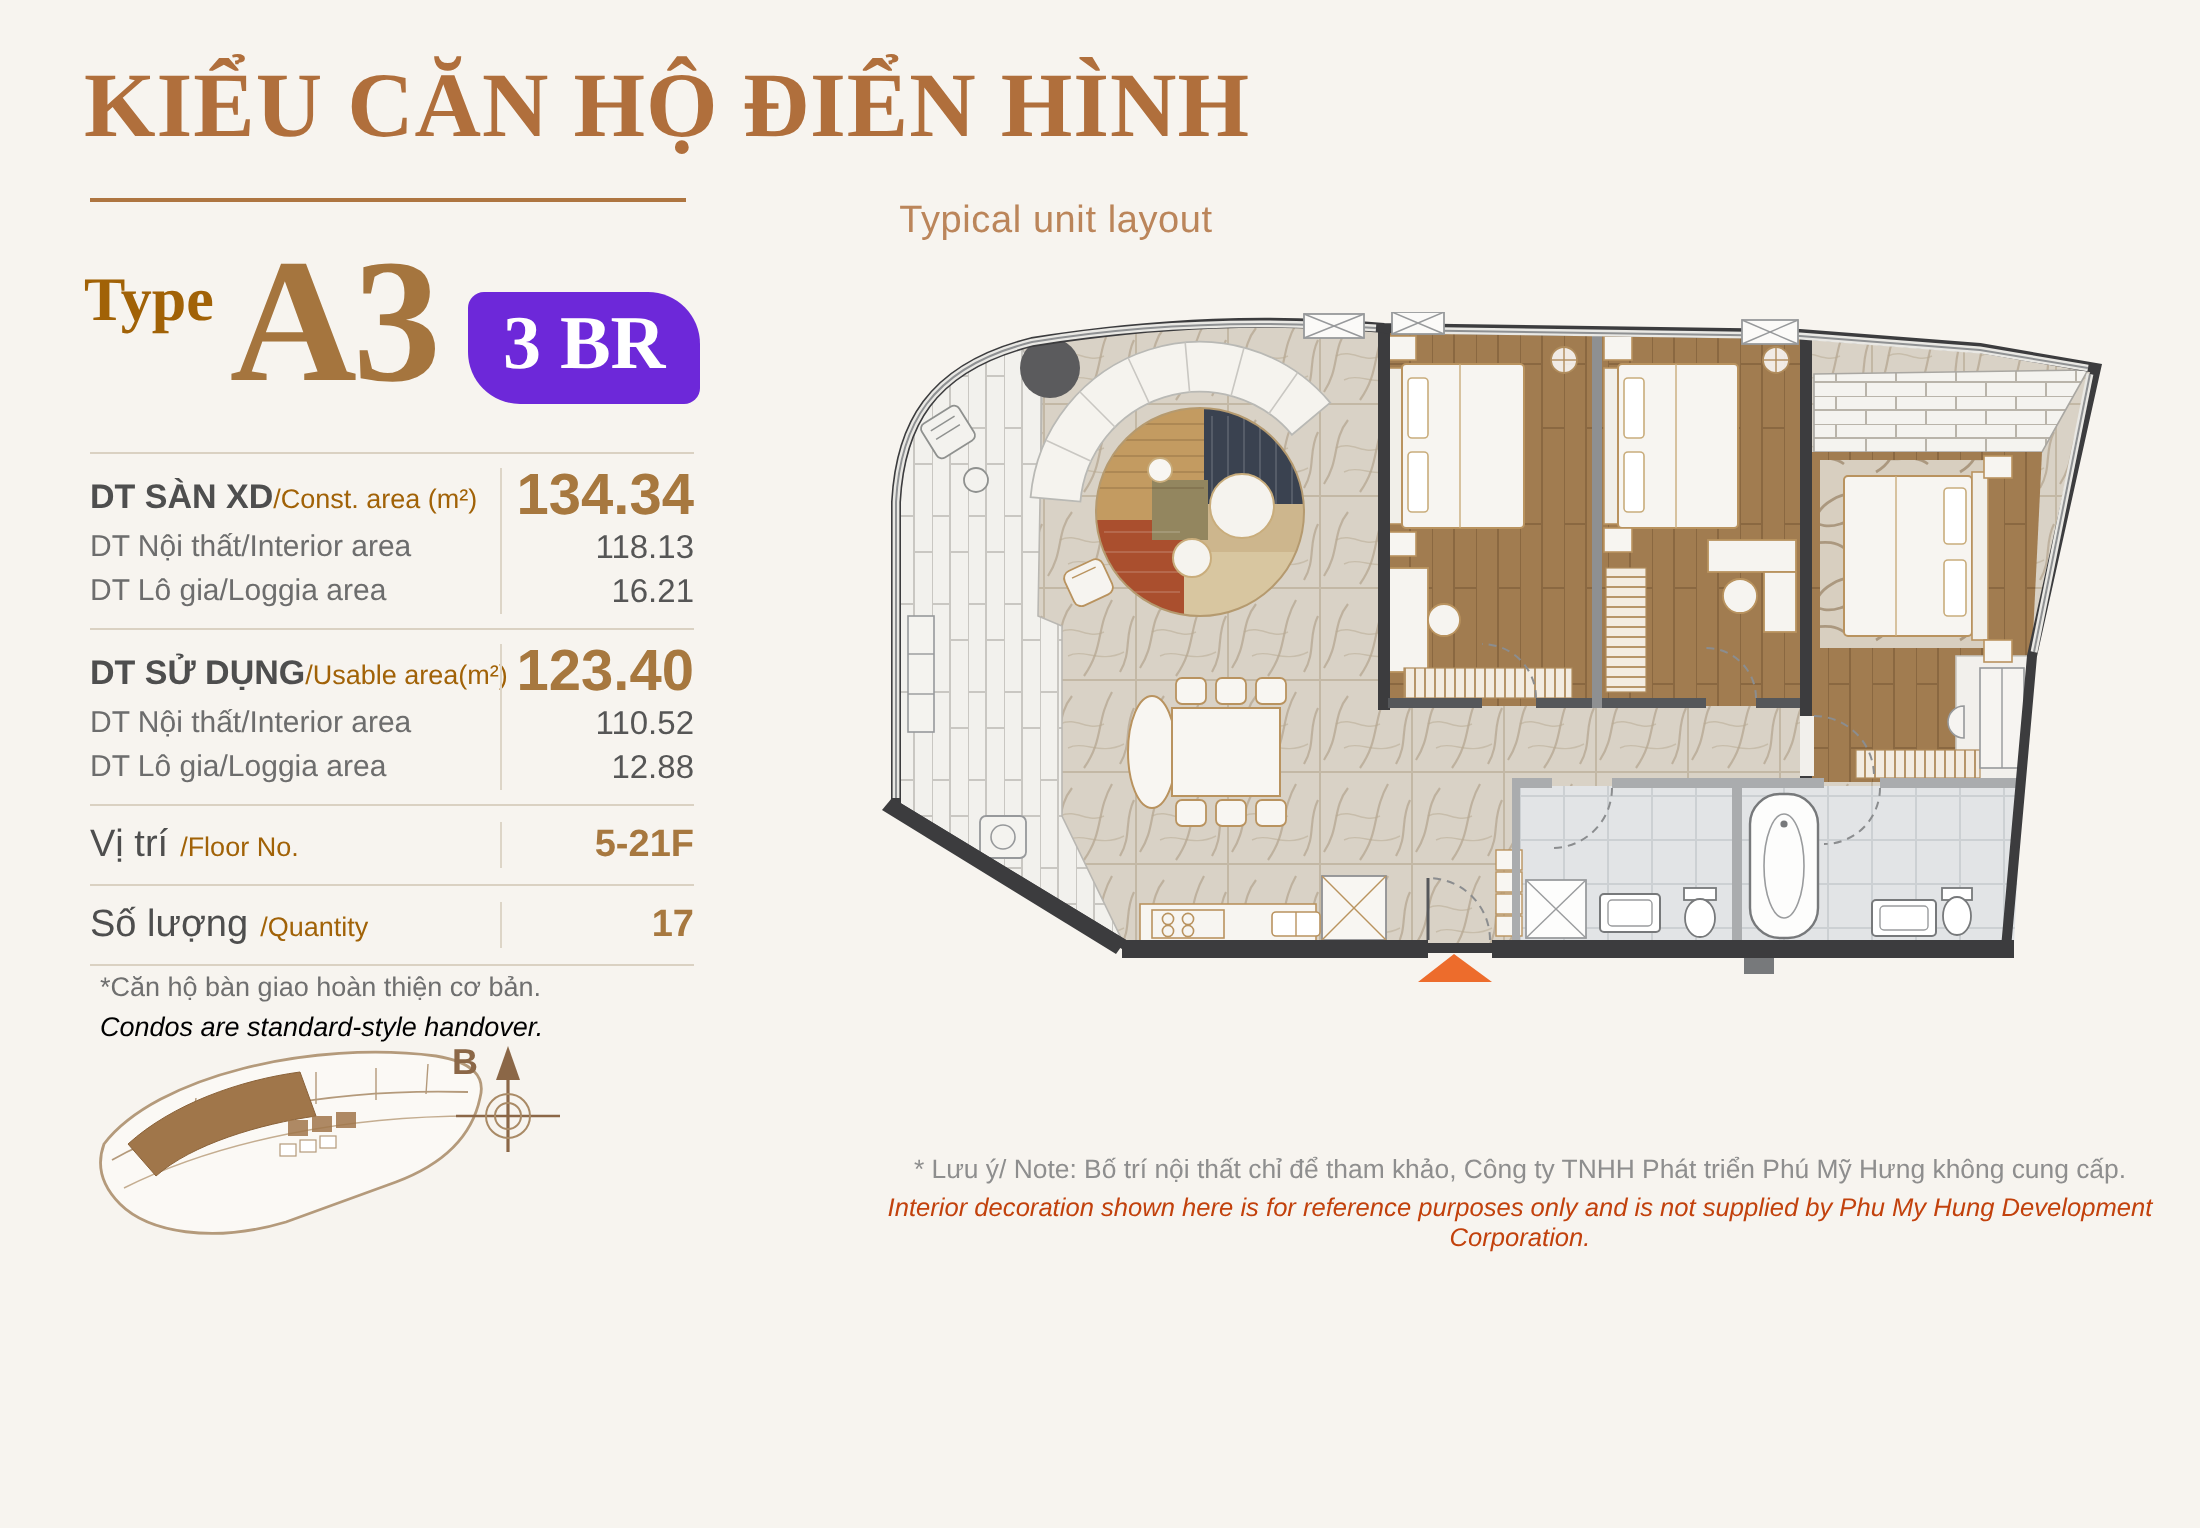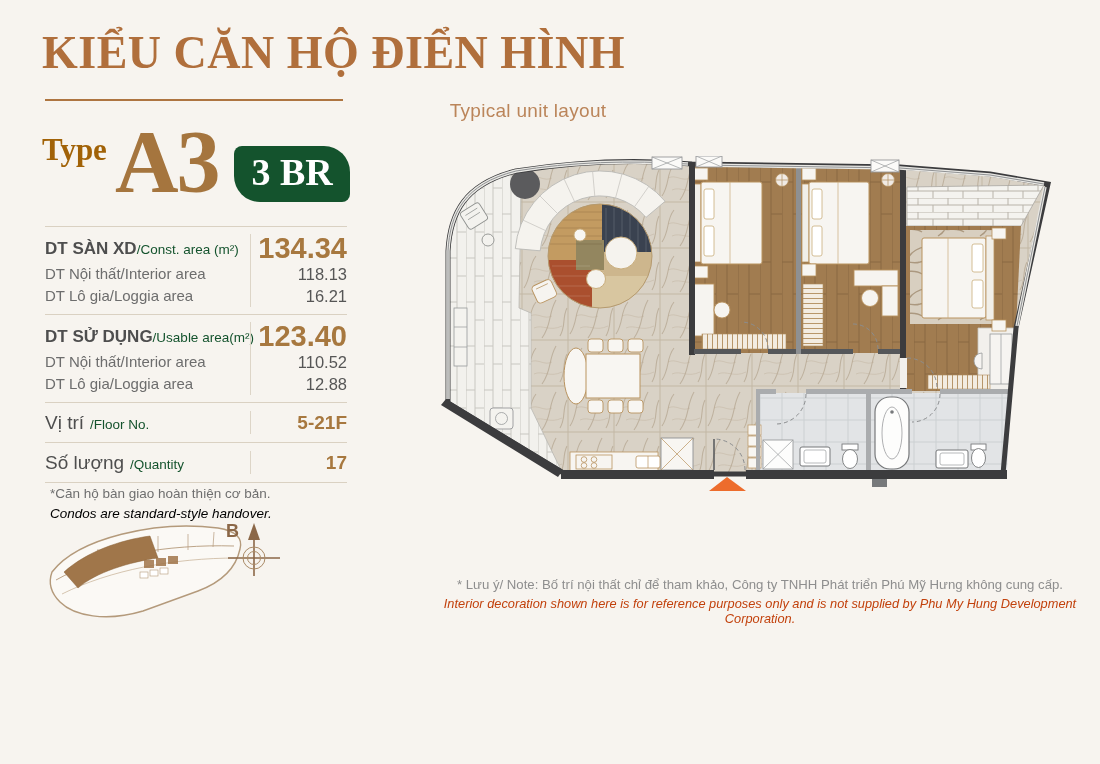--- a/index.html
+++ b/index.html
@@ -21,37 +21,37 @@
   .page-subtitle{
     position:absolute;left:428px;top:100px;width:200px;text-align:center;
     font-size:19px;color:#bb855a;letter-spacing:.3px;
   }
 
   
   .type-row{position:absolute;left:42px;top:124px;display:flex;align-items:flex-start}
   .type-word{font-family:"Liberation Serif","DejaVu Serif",serif;font-size:31px;font-weight:700;color:#a16207;margin-top:8px}
   .type-code{font-family:"Liberation Serif","DejaVu Serif",serif;font-size:88px;font-weight:700;color:#a5753e;line-height:.86;margin-left:8px;letter-spacing:-2px}
   .br-badge{
-    margin-left:16px;margin-top:22px;background:#14532d;color:#fff;
+    margin-left:16px;margin-top:22px;background:#6d28d9;color:#fff;
     font-family:"Liberation Serif","DejaVu Serif",serif;font-weight:700;font-size:38px;line-height:1;
     padding:7px 17px 11px;border-radius:8px 26px 8px 26px;
   }
 
   
   .spec{position:absolute;left:45px;top:226px;width:302px}
   .spec-block,.spec-single{display:flex;border-top:1px solid #dad1c2;padding:7px 0}
   .spec-single{padding:8px 0}
   .spec-single:last-of-type{border-bottom:1px solid #dad1c2}
   .labels{flex:1;min-width:0}
   .values{width:96px;border-left:1px solid #ddd5c7;text-align:right;display:flex;flex-direction:column;justify-content:center}
   .row-main{height:29px;line-height:29px;white-space:nowrap}
   .row-sub{font-size:15px;color:#6d6d6d;height:22px;line-height:22px;white-space:nowrap}
   .lb{font-weight:bold;font-size:17px;color:#4e4e4e}
   .lb-big{font-weight:normal;font-size:19px;color:#4e4e4e}
-  .ls{font-size:13.5px;color:#14532d}
+  .ls{font-size:13.5px;color:#a16207}
   .ls-sp{margin-left:6px}
   .v-main{font-size:29px;font-weight:bold;color:#a7783f;height:29px;line-height:29px}
   .v-sub{font-size:16.5px;color:#565656;height:22px;line-height:22px}
   .v-single{font-size:19px;font-weight:bold;color:#a7783f;line-height:23px}
   .single-line{height:23px;line-height:23px}
 
   .handover{position:absolute;left:50px;top:484px;font-size:13.5px;color:#6f6f6f;line-height:1.5}
   .handover .en{font-style:italic;color:#000000}
 
   

